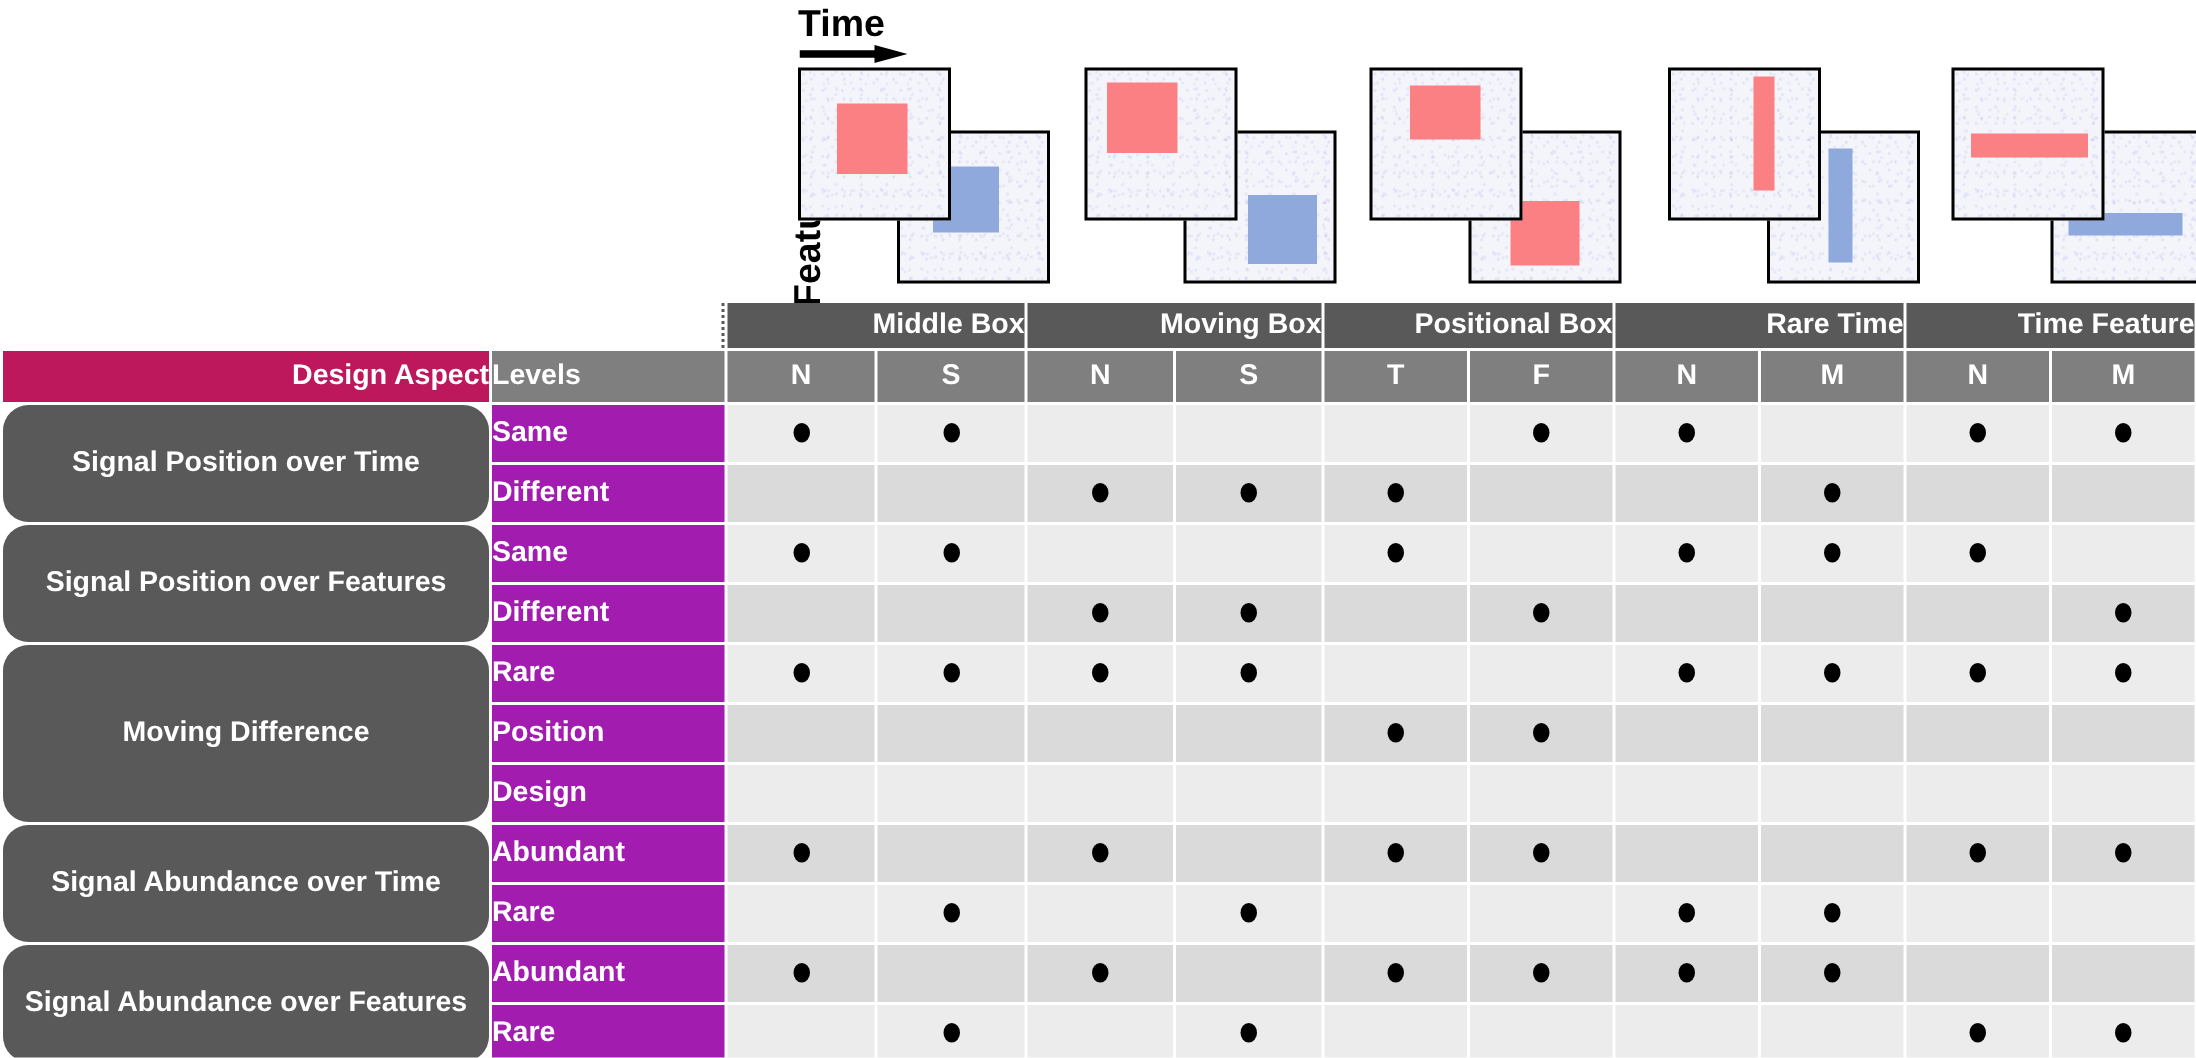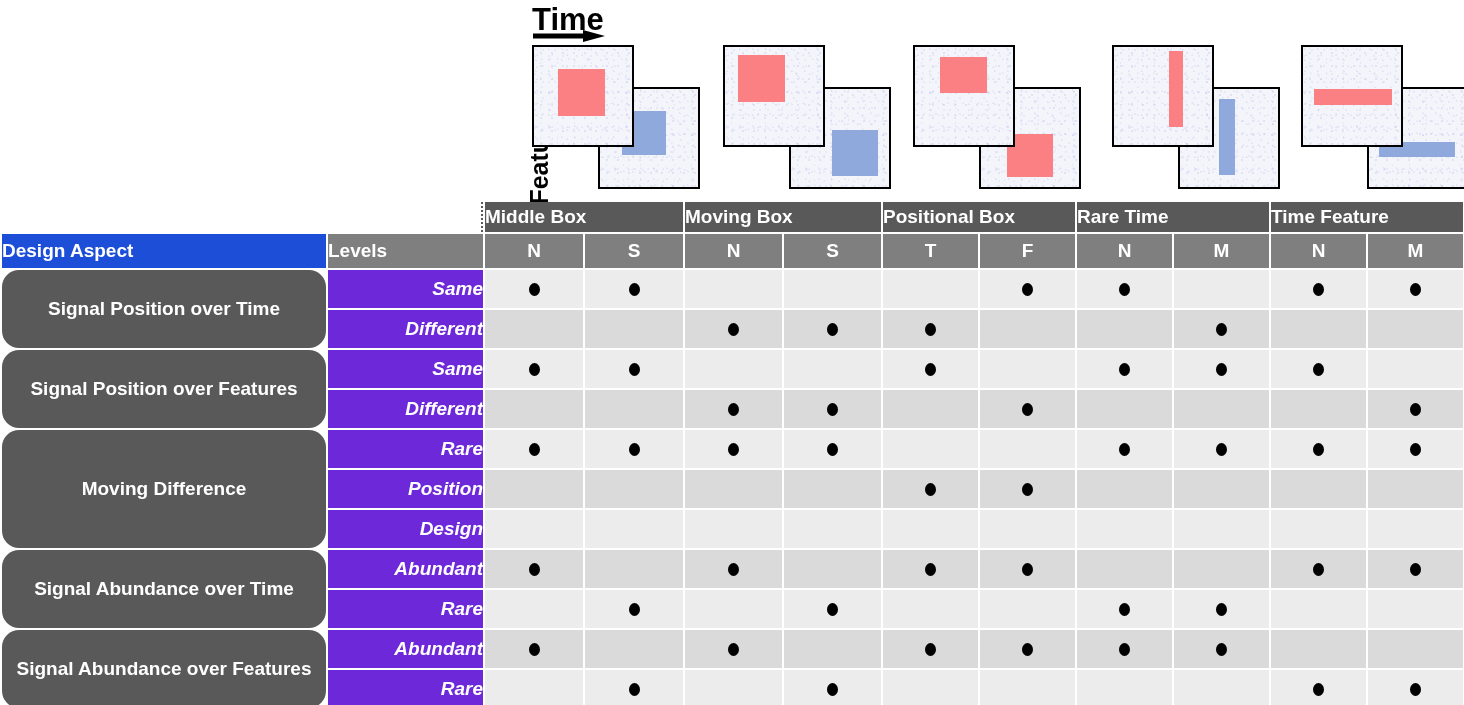--- a/index.html
+++ b/index.html
@@ -19,21 +19,21 @@
   #stimulus-strip {
     position: absolute;
     left: 0; top: 0;
     width: 1464px;
     height: 200px;
   }
 
   .axis-label-time {
     position: absolute;
     left: 532px; top: 2px;
-    font-size: 31px;
+    font-size: 25px;
     font-weight: bold;
     color: #000000;
     letter-spacing: 0px;
   }
   .time-arrow {
     position: absolute;
     left: 533px; top: 30px;
     width: 72px; height: 12px;
   }
   .axis-label-features {
@@ -111,37 +111,37 @@
     vertical-align: middle;
     font-size: 19px;
   }
 
   th.group-head {
     background: #595959;
     color: #ffffff;
     font-weight: bold;
     font-size: 22px;
     height: 30px;
-    text-align: left;
+    text-align: right;
   }
   th.blank-head {
     background: #ffffff;
     border: none;
   }
   th.blank-head-dash {
     background: #ffffff;
     border-right: 2px dotted #595959;
   }
 
   th.corner-design {
-    background: #1d4ed8;
+    background: #be185d;
     color: #ffffff;
     font-weight: bold;
     font-size: 24px;
-    text-align: left;
+    text-align: right;
     height: 34px;
   }
   th.corner-levels {
     background: #7f7f7f;
     color: #ffffff;
     font-weight: bold;
     font-size: 21px;
     text-align: left;
     padding-left: 13px;
     height: 34px;
@@ -159,28 +159,27 @@
     background: #595959;
     color: #ffffff;
     font-weight: bold;
     font-size: 23px;
     text-align: center;
     line-height: 1.15;
     padding: 2px 6px;
     border-radius: 17px;
   }
   td.level {
-    background: #6d28d9;
+    background: #a21caf;
     color: #ffffff;
     font-weight: bold;
     font-size: 21px;
-    text-align: right;
+    text-align: left;
     padding-left: 13px;
     height: 38px;
-    font-style: italic;
   }
   td.cell {
     height: 38px;
     text-align: center;
   }
   td.cell.light { background: #ececec; }
   td.cell.dark  { background: #dadada; }
 
   .dot {
     display: inline-block;

